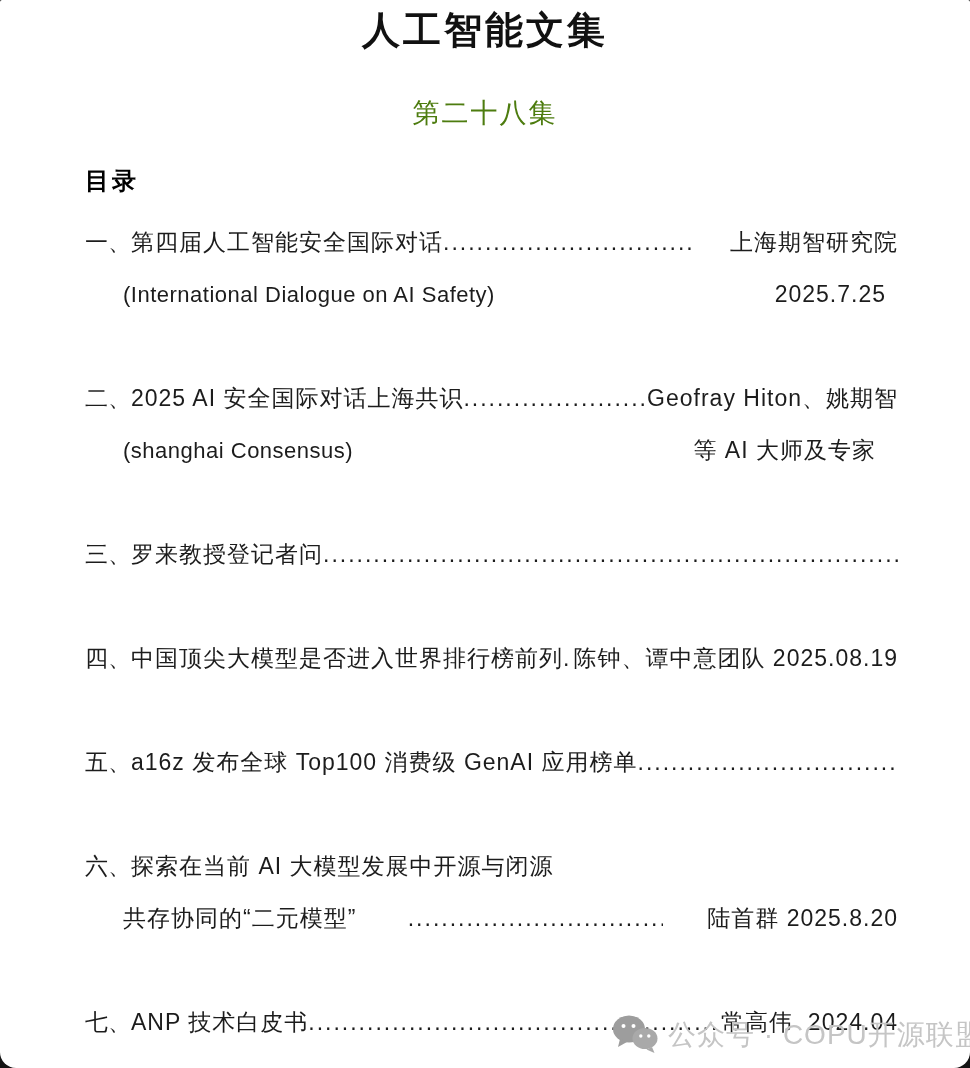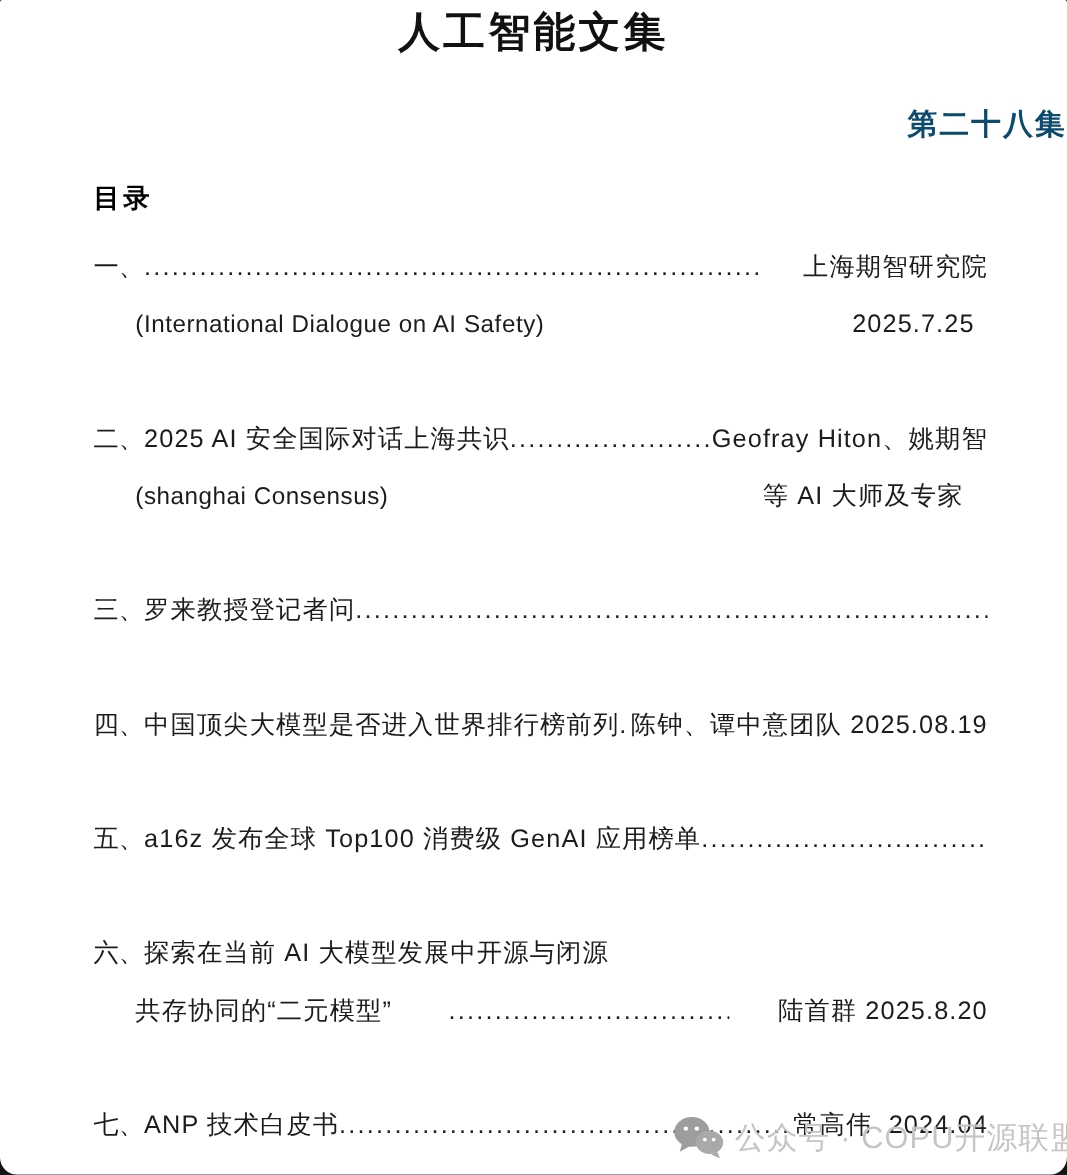--- a/index.html
+++ b/index.html
@@ -28,26 +28,26 @@
     font-weight: bold;
     letter-spacing: 3px;
     line-height: 52px;
     color: #111;
   }
   .volume-subtitle {
     position: absolute;
     top: 92px;
     left: 0;
     right: 0;
-    text-align: right;
+    text-align: center;
     font-size: 27px;
-    font-weight: bold;
+    font-weight: normal;
     letter-spacing: 2px;
     line-height: 42px;
-    color: #0c4a6e;
+    color: #4d7c0f;
   }
   .toc-label {
     position: absolute;
     top: 162px;
     left: 85px;
     font-size: 24px;
     font-weight: bold;
     letter-spacing: 3px;
     line-height: 38px;
     color: #000000;
@@ -108,20 +108,21 @@
 
   <div class="doc-title">人工智能文集</div>
   <div class="volume-subtitle">第二十八集</div>
   <div class="toc-label">目录</div>
 
   <div class="toc">
 
     <div class="entry">
       <div class="line">
         <span class="num">一、</span>
+        <span class="ttl">第四届人工智能安全国际对话</span>
         <span class="leader">........................................................................................................................................................................................................</span>
         <span class="rtxt gap-before">上海期智研究院</span>
       </div>
       <div class="line sub">
         <span class="ltxt">(International Dialogue on AI Safety)</span>
         <span class="spacer"></span>
         <span class="rtxt pad12">2025.7.25</span>
       </div>
     </div>
 

